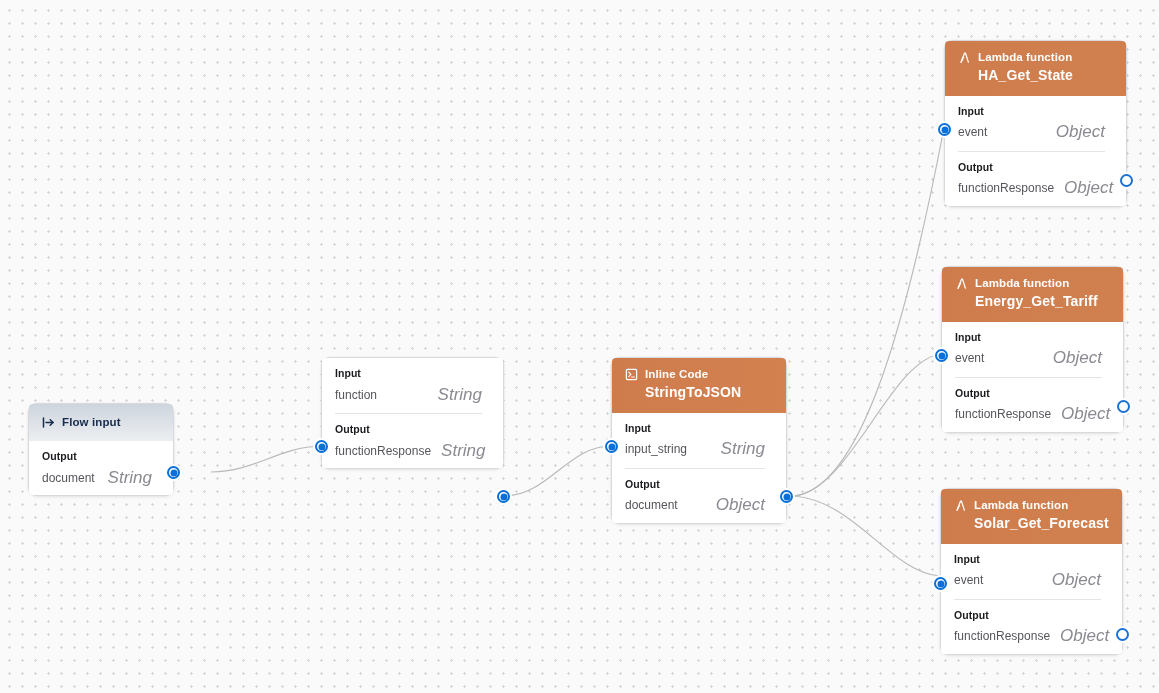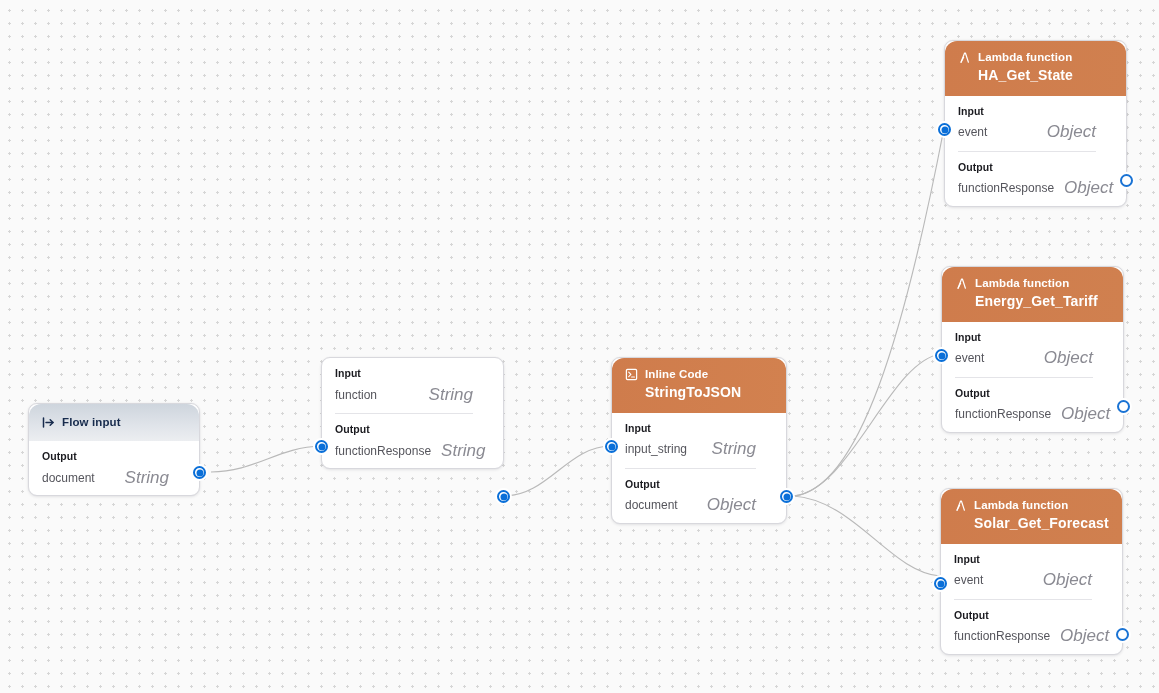--- a/index.html
+++ b/index.html
@@ -43,21 +43,21 @@
   .node {
     position: absolute;
     background: #ffffff;
     border: 1px solid #d8d8dd;
     border-radius: 9px;
     box-shadow: 0 1px 3px rgba(15,20,35,0.10), 0 0 0 0.5px rgba(15,20,35,0.02);
     box-sizing: border-box;
     overflow: visible;
   }
   .node-inner {
-    border-radius: 12px;
+    border-radius: 4px;
     overflow: hidden;
   }
 
   .node-header {
     padding: 9px 13px 11px 13px;
     color: #ffffff;
     line-height: 1.25;
   }
   .hdr-top {
     display: flex;
@@ -100,21 +100,21 @@
     padding: 11px 13px 12px 13px;
   }
   .hdr-flowinput .hdr-top {
     font-size: 11.5px;
     color: #172b4d;
   }
 
   
   .node-body {
     background: #ffffff;
-    padding: 0 17px 9px 0;
+    padding: 0 8px 9px 0;
   }
   .section {
     padding: 9px 13px 0 13px;
   }
   .section-title {
     font-size: 10.5px;
     font-weight: bold;
     color: #1b1b20;
     margin-bottom: 7px;
     letter-spacing: 0.005em;
@@ -189,21 +189,21 @@
 
     <path class="edge" d="M 504,496 C 548,496 568,446 611,446"></path>
 
     <path class="edge" d="M 793,496 C 860,490 905,330 944,128"></path>
 
     <path class="edge" d="M 793,496 C 850,492 890,360 941,354"></path>
 
     <path class="edge" d="M 793,496 C 855,500 890,572 940,576"></path>
   </svg>
 
-  <div class="node" style="left:28px; top:403px; width:172px;">
+  <div class="node" style="left:28px; top:403px; width:146px;">
     <div class="node-inner">
       <div class="node-header hdr-flowinput">
         <div class="hdr-top">
           <span class="hdr-icon">
             <svg width="13" height="13" viewBox="0 0 13 13">
               <path d="M1.5 2 L1.5 11" stroke="#172b4d" stroke-width="1.5" stroke-linecap="round"></path>
               <path d="M4 6.5 L11 6.5" stroke="#172b4d" stroke-width="1.5" stroke-linecap="round"></path>
               <path d="M8.2 3.8 L11 6.5 L8.2 9.2" fill="none" stroke="#172b4d" stroke-width="1.5" stroke-linecap="round" stroke-linejoin="round"></path>
             </svg>
           </span>

